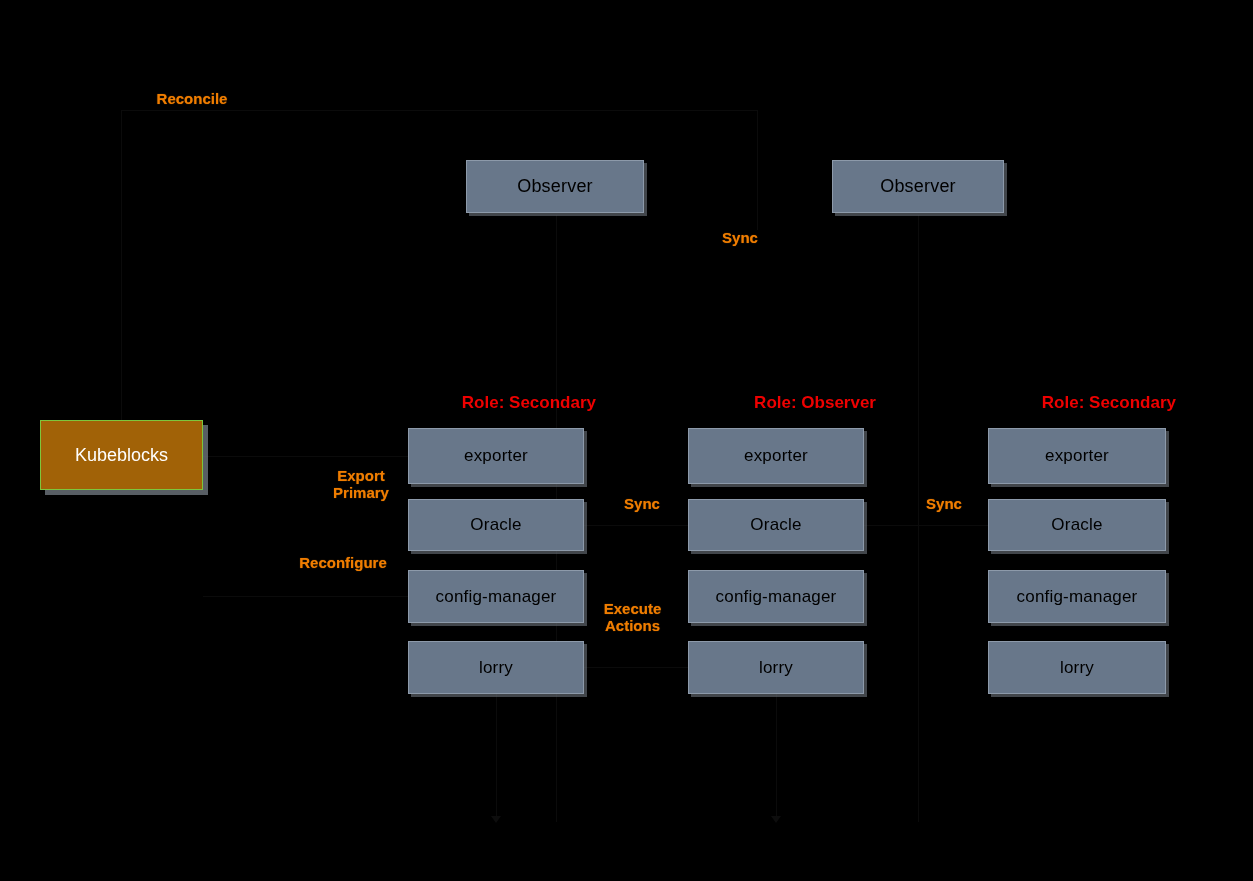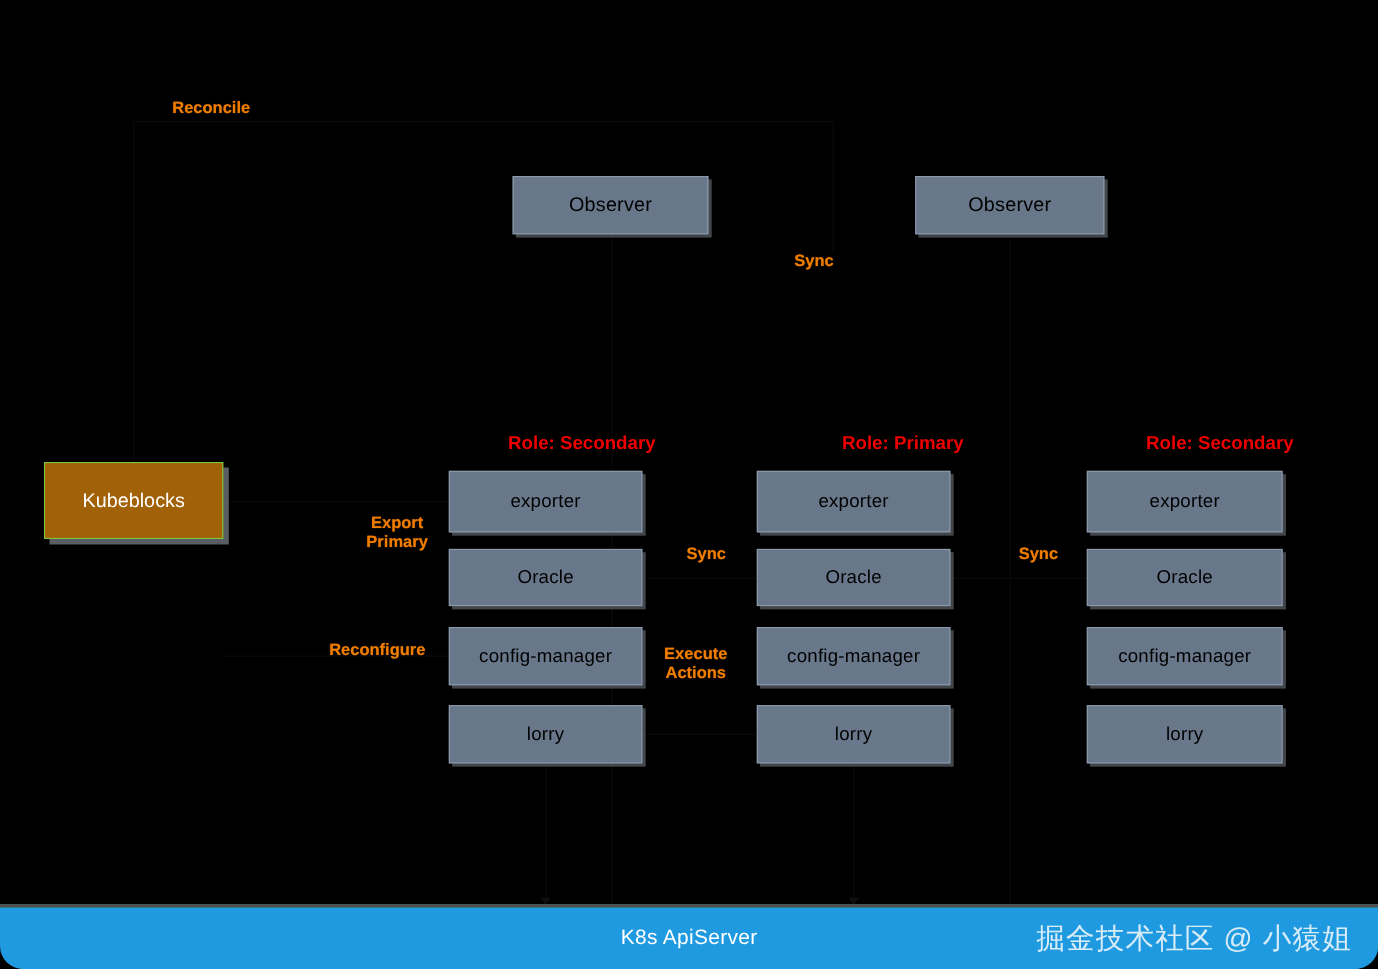--- a/index.html
+++ b/index.html
@@ -12,21 +12,20 @@
   body {
     font-family: "Liberation Sans", sans-serif;
   }
 
   #canvas {
     position: relative;
     width: 1253px;
     height: 881px;
     background: #000000;
     overflow: hidden;
-    border-radius: 21px;
   }
 
   
   .node {
     position: absolute;
     background: #68778a;
     border: 1px solid #8d9aaa;
     color: #000000;
     font-size: 17px;
     display: flex;
@@ -156,41 +155,41 @@
   </div>
 
   <div class="olabel" style="left:709px; top:229px; width:62px;">Sync</div>
 
   <div class="kubeblocks">
     <span>Kubeblocks</span>
   </div>
 
   <div class="olabel" style="left:330px; top:467px; width:62px;">Export
 Primary</div>
-  <div class="olabel" style="left:294px; top:554px; width:98px;margin-top:28px;">Reconfigure</div>
+  <div class="olabel" style="left:294px; top:554px; width:98px;">Reconfigure</div>
   <div class="olabel" style="left:613px; top:495px; width:58px;">Sync</div>
-  <div class="olabel" style="left:600px; top:586px; width:65px;">Execute
+  <div class="olabel" style="left:600px; top:600px; width:65px;">Execute
 Actions</div>
   <div class="olabel" style="left:917px; top:495px; width:54px;">Sync</div>
 
   <div class="rlabel" style="left:396px; top:393px; width:200px;">Role: Secondary</div>
   <div class="node" style="left:408px; top:428px; width:176px; height:56px;">
     <span>exporter</span>
   </div>
   <div class="node" style="left:408px; top:499px; width:176px; height:52px;">
     <span>Oracle</span>
   </div>
   <div class="node" style="left:408px; top:570px; width:176px; height:53px;">
     <span>config-manager</span>
   </div>
   <div class="node" style="left:408px; top:641px; width:176px; height:53px;">
     <span>lorry</span>
   </div>
 
-  <div class="rlabel" style="left:676px; top:393px; width:200px;">Role: Primary</div>
+  <div class="rlabel" style="left:676px; top:393px; width:200px;">Role: Observer</div>
   <div class="node" style="left:688px; top:428px; width:176px; height:56px;">
     <span>exporter</span>
   </div>
   <div class="node" style="left:688px; top:499px; width:176px; height:52px;">
     <span>Oracle</span>
   </div>
   <div class="node" style="left:688px; top:570px; width:176px; height:53px;">
     <span>config-manager</span>
   </div>
   <div class="node" style="left:688px; top:641px; width:176px; height:53px;">
@@ -204,18 +203,14 @@
   <div class="node" style="left:988px; top:499px; width:178px; height:52px;">
     <span>Oracle</span>
   </div>
   <div class="node" style="left:988px; top:570px; width:178px; height:53px;">
     <span>config-manager</span>
   </div>
   <div class="node" style="left:988px; top:641px; width:178px; height:53px;">
     <span>lorry</span>
   </div>
 
-  <div class="apibar">
-    <span class="title">K8s ApiServer</span>
-    <span class="watermark">掘金技术社区 @ 小猿姐</span>
-  </div>
 
 </div>
 
 </body></html>

